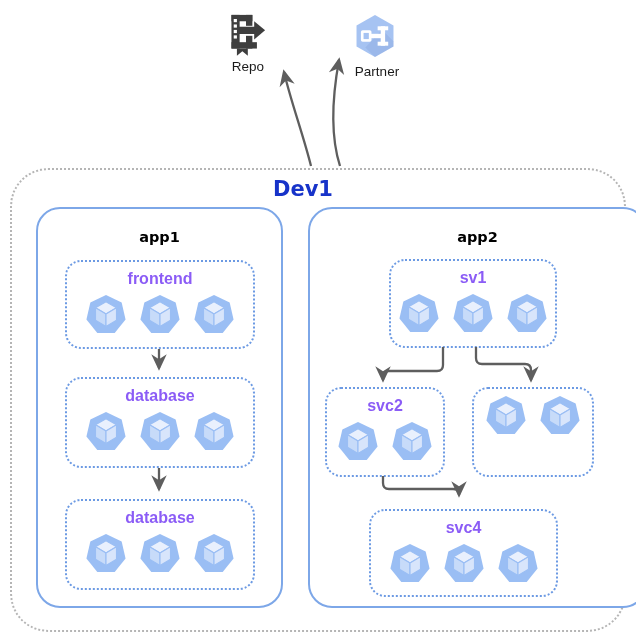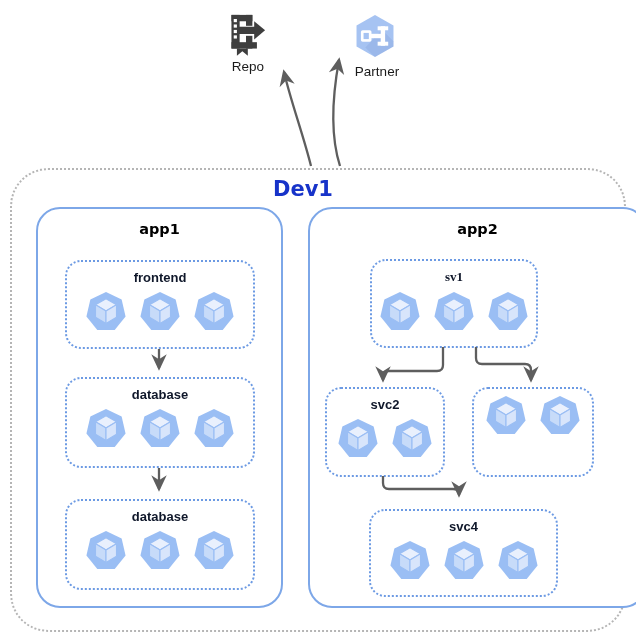--- a/index.html
+++ b/index.html
@@ -14,25 +14,25 @@
   .edges{position:absolute;left:0;top:0;z-index:6;pointer-events:none;}
   .edge{fill:none;stroke:var(--edge);stroke-width:2.3;}
   #arw path{fill:var(--edge);stroke:none;}
   .boundary{position:absolute;left:10px;top:168px;width:616px;height:464px;
             border:2.5px dotted var(--outerBorder);border-radius:38px;box-sizing:border-box;}
   .boundary-label{position:absolute;left:258px;top:177px;width:90px;text-align:center;
             font-family:"DejaVu Sans",sans-serif;font-weight:bold;font-size:21px;
             color:var(--devLabel);z-index:3;}
   .app{position:absolute;border:2px solid var(--appBorder);border-radius:24px;
        box-sizing:border-box;background:#fff;z-index:2;}
-  .app-title{text-align:center;padding-top:12px;font-family:"DejaVu Sans",sans-serif;
+  .app-title{text-align:center;padding-top:20px;font-family:"DejaVu Sans",sans-serif;
        font-weight:bold;font-size:14.5px;color:#000;}
   .svc{position:absolute;border:2px dotted var(--dotBorder);border-radius:16px;
        box-sizing:border-box;background:#fff;}
-  .svc-title{text-align:center;padding-top:8px;font-weight:bold;font-size:13px;color:#0f172a;}
+  .svc-title{text-align:center;padding-top:8px;font-weight:bold;font-size:16px;color:#8b5cf6;}
   .pods{display:flex;justify-content:center;align-items:center;gap:12px;margin-top:6px;}
   .pod{display:inline-flex;width:42px;height:42px;}
   .ext{position:absolute;z-index:4;}
   .ext-label{position:absolute;text-align:center;font-size:13.5px;color:var(--text);z-index:4;}
 </style>
 </head>
 <body>
 
 <div class="canvas">
 
@@ -167,21 +167,21 @@
     <polygon points="11,14.5 22,21 22,34 11,27.5" fill="var(--podLeft)" stroke="var(--podMain)" stroke-width="1.2" stroke-linejoin="round"></polygon>
     <polygon points="33,14.5 22,21 22,34 33,27.5" fill="var(--podRight)" stroke="var(--podMain)" stroke-width="1.2" stroke-linejoin="round"></polygon>
   </svg>
           </span>
 </div>
     </div>
   </div>
 
   <div class="app" style="left:308px;top:207px;width:339px;height:401px;">
     <div class="app-title">app2</div>
-    <div class="svc" style="left:60px;top:50px;width:168px;height:89px;font-family:Liberation Serif, serif;">
+    <div class="svc" style="left:79px;top:50px;width:168px;height:89px;">
       <div class="svc-title">sv1</div>
       <div class="pods">
   <span class="pod">
             <svg width="42" height="42" viewBox="0 0 44 44">
     <polygon points="22,1 38.4,8.9 42.5,26.7 31.1,40.9 12.9,40.9 1.5,26.7 5.6,8.9" fill="var(--podMain)"></polygon>
     <polygon points="22,8 33,14.5 22,21 11,14.5" fill="var(--podTop)" stroke="var(--podMain)" stroke-width="1.2" stroke-linejoin="round"></polygon>
     <polygon points="11,14.5 22,21 22,34 11,27.5" fill="var(--podLeft)" stroke="var(--podMain)" stroke-width="1.2" stroke-linejoin="round"></polygon>
     <polygon points="33,14.5 22,21 22,34 33,27.5" fill="var(--podRight)" stroke="var(--podMain)" stroke-width="1.2" stroke-linejoin="round"></polygon>
   </svg>
           </span>

